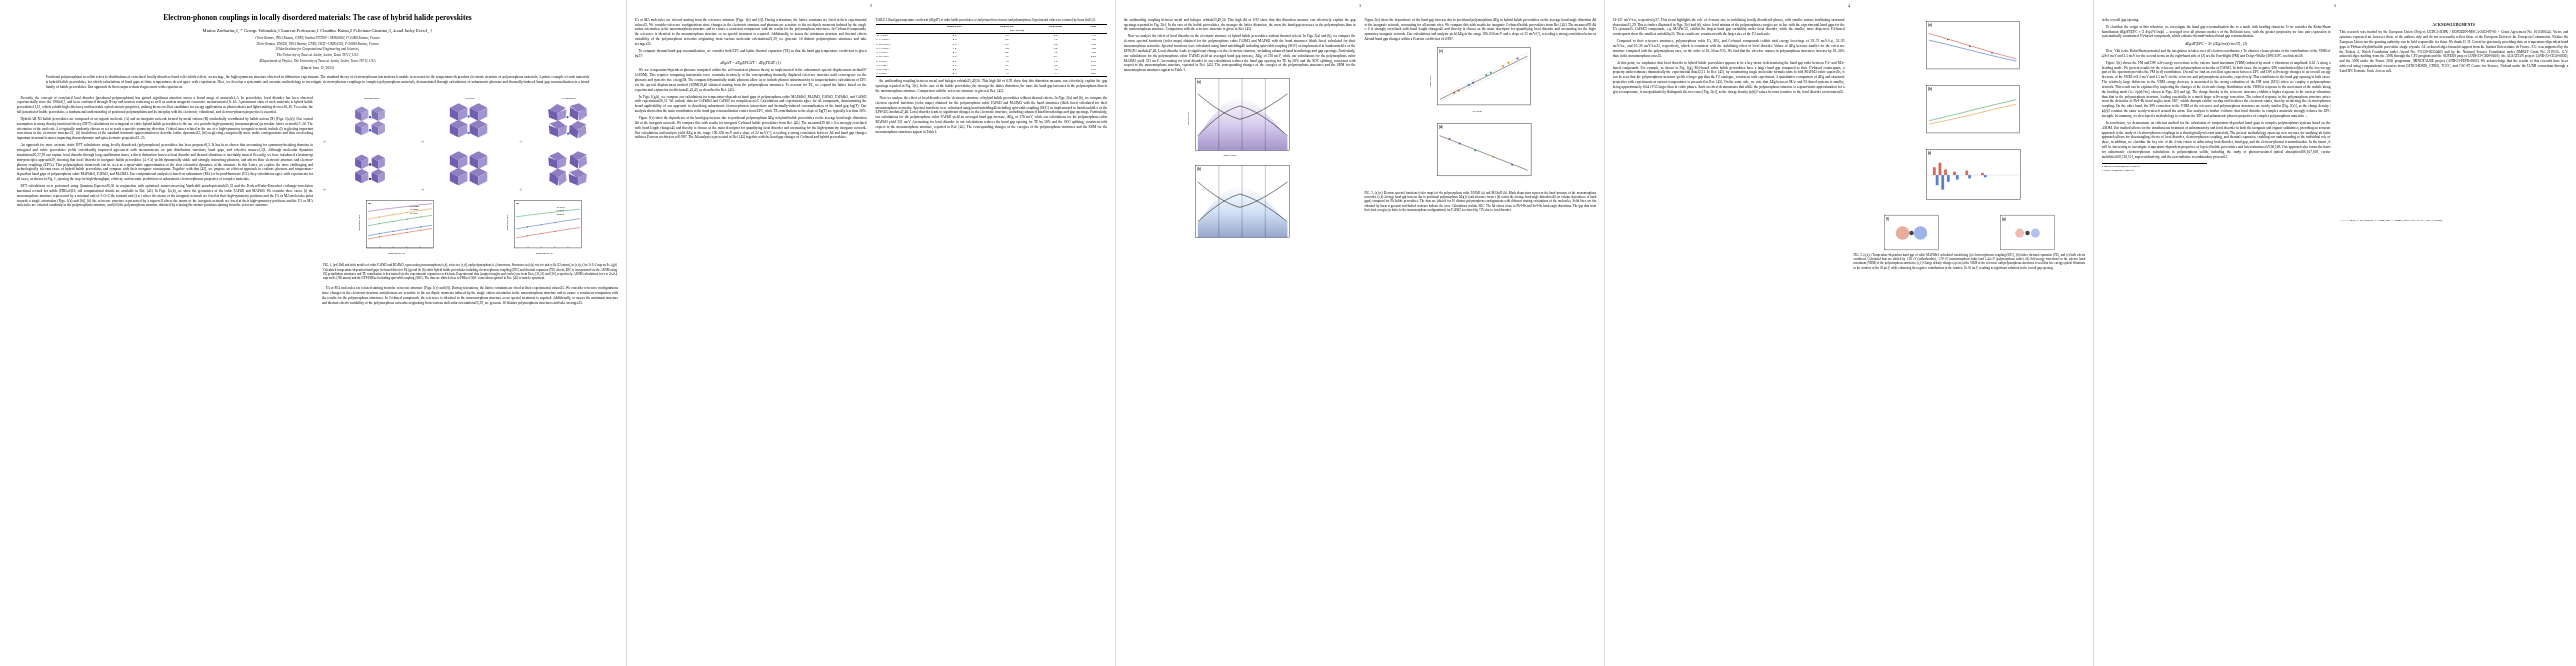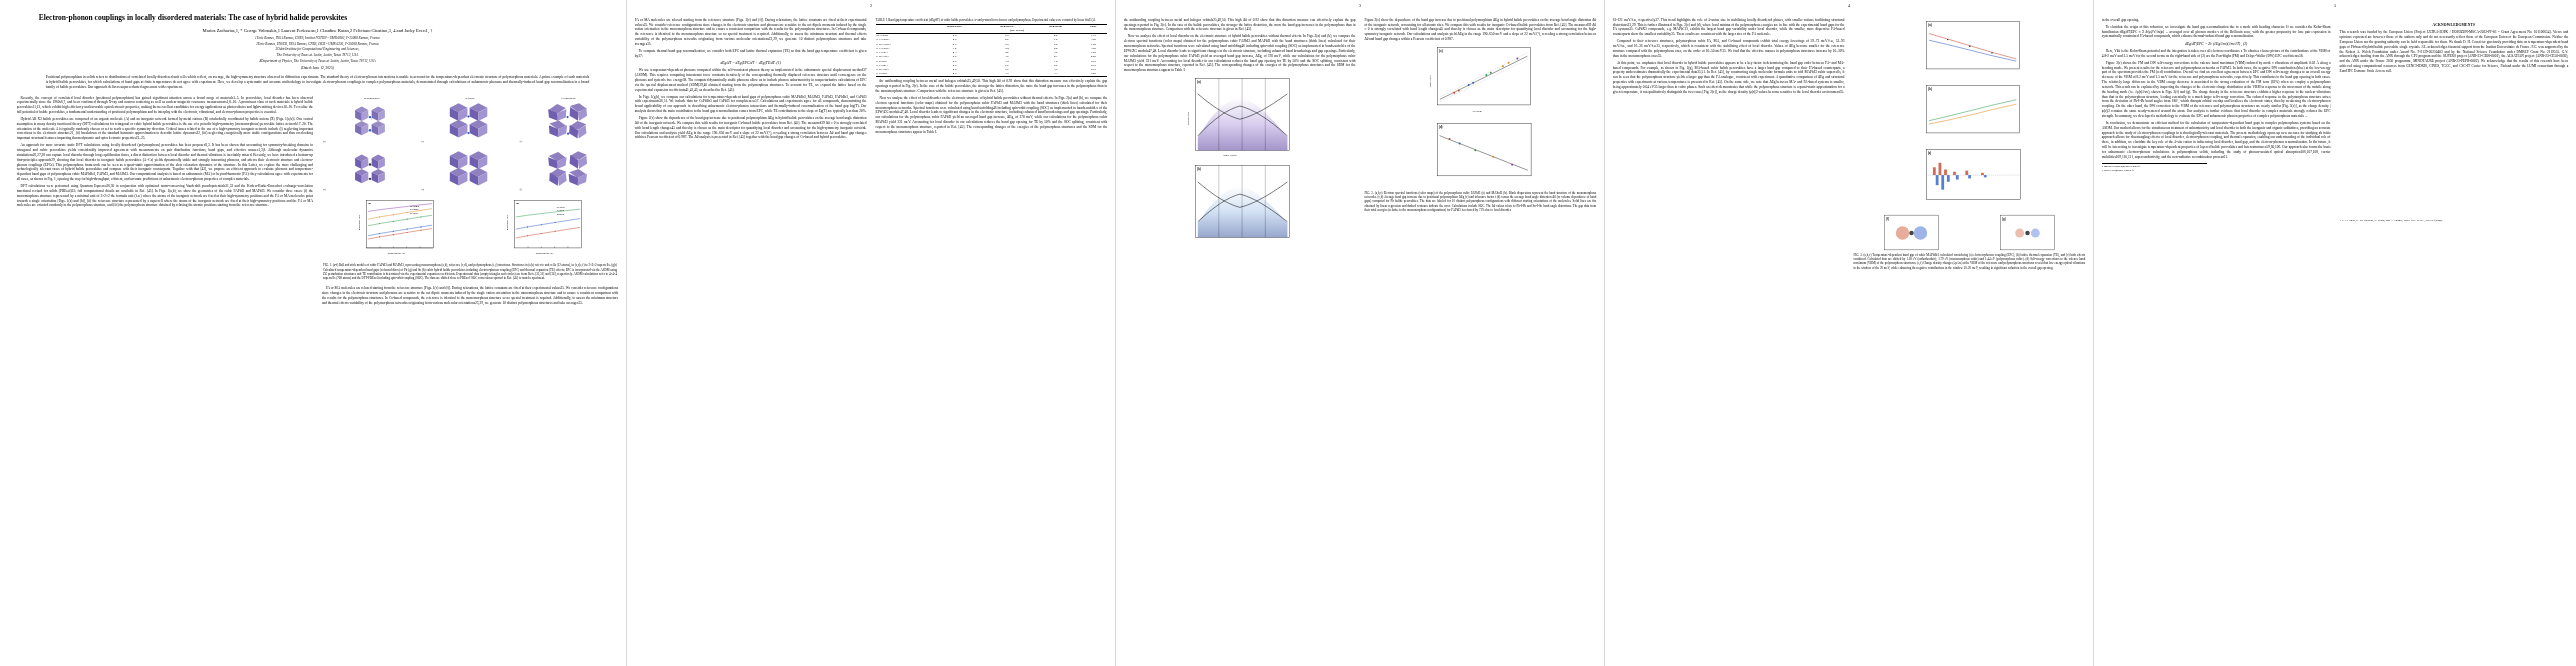--- a/index.html
+++ b/index.html
@@ -43,21 +43,21 @@
 
   .pagenum {
     position: absolute;
     top: 3.3px; left: 0; right: 0;
     text-align: center;
     font-size: 4.4px;
     color: #222;
   }
 
   .title {
-    text-align: left;
+    text-align: center;
     font-size: 7.5px;
     font-weight: bold;
     line-height: 1.22;
     margin: 3.3px 0 5.6px 0;
     padding: 0 22px;
   }
   .authors {
     text-align: center;
     font-size: 4.6px;
     line-height: 1.45;

